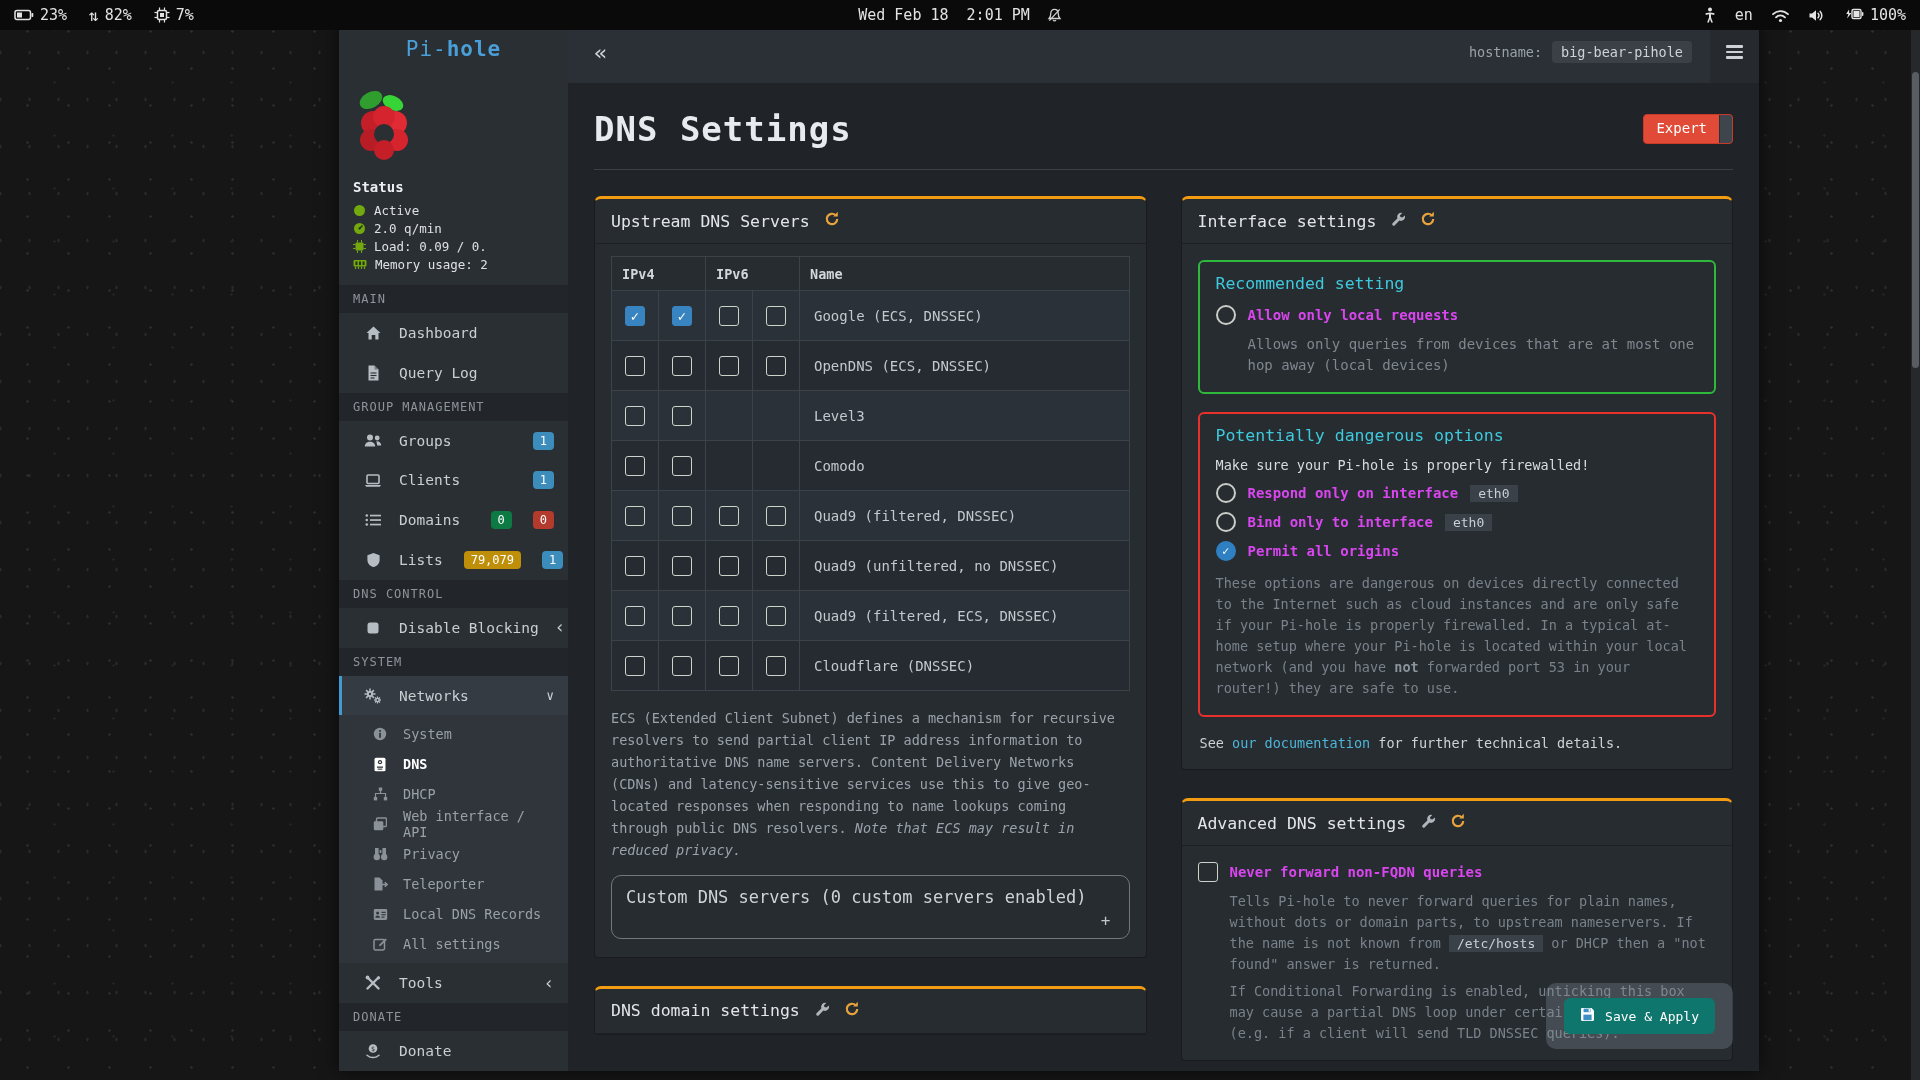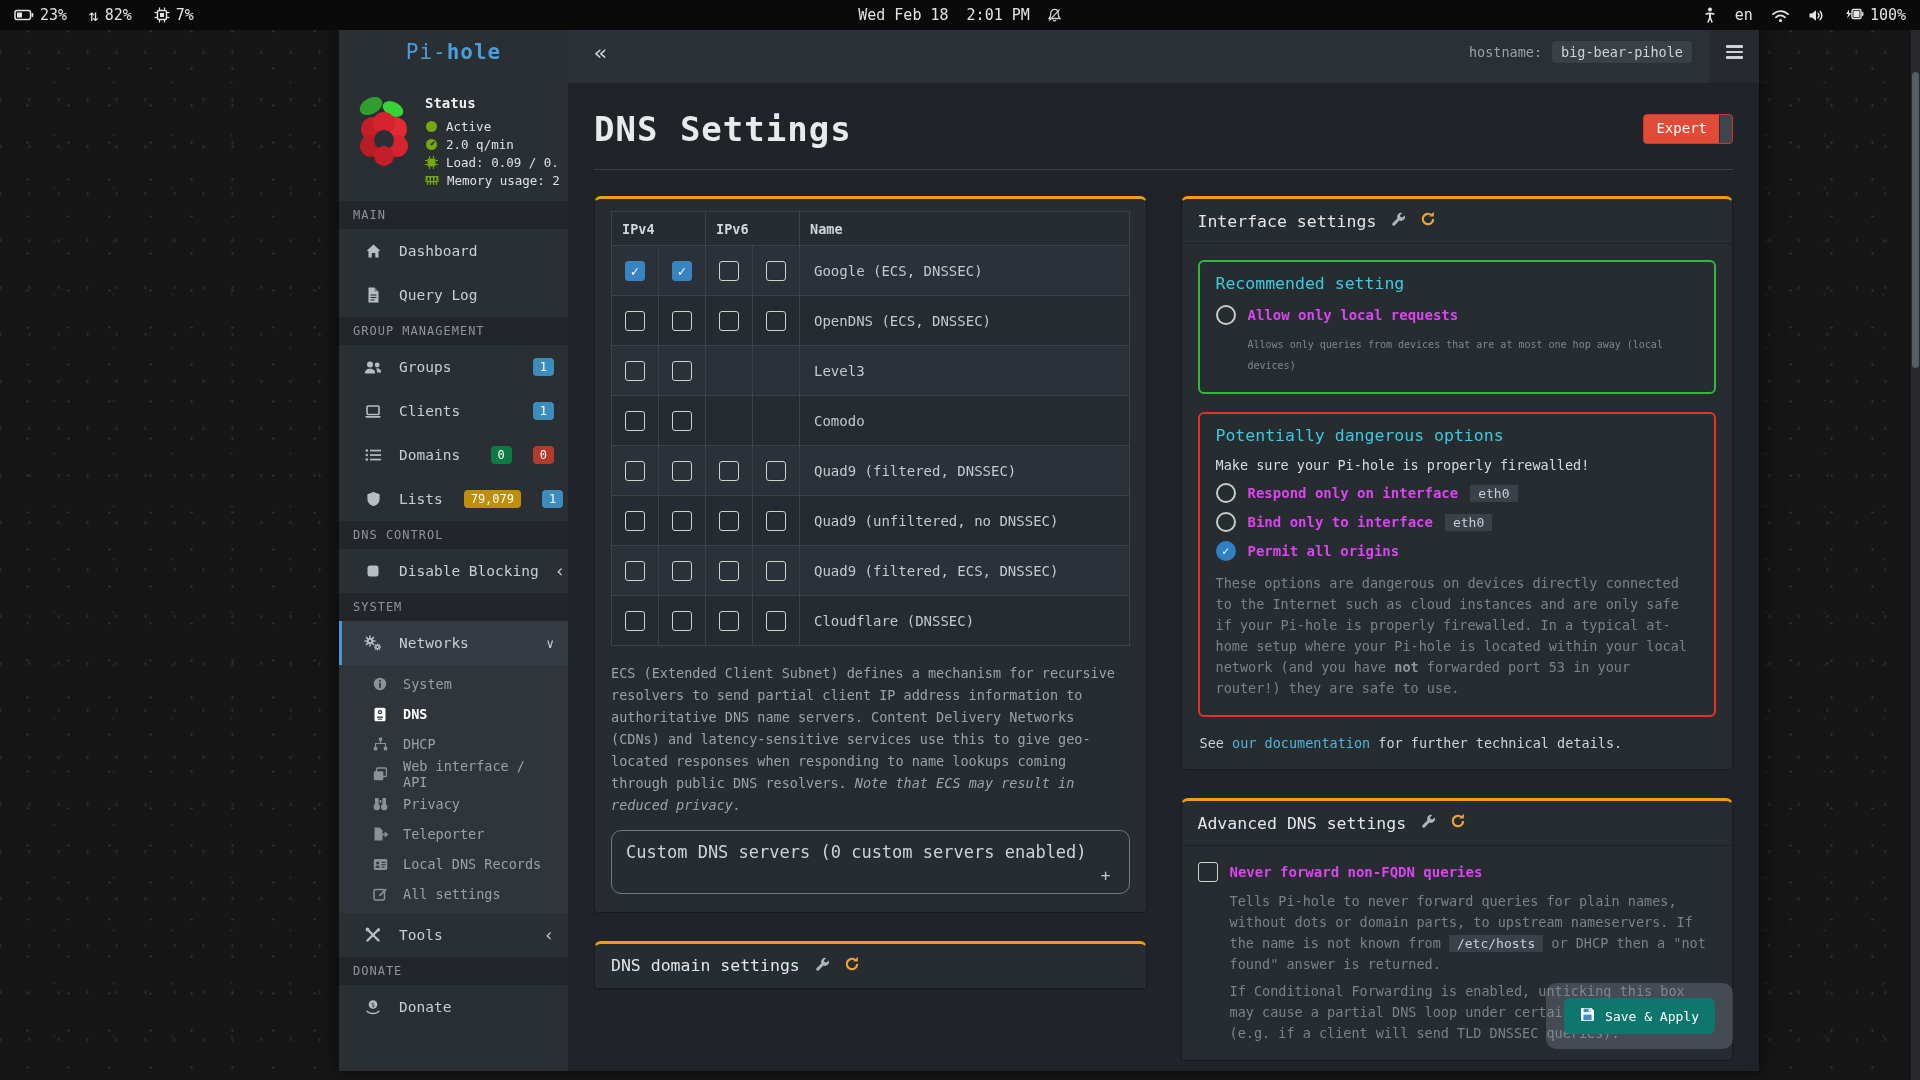--- a/index.html
+++ b/index.html
@@ -23,21 +23,21 @@
   .os-center { position:absolute; left:0; right:0; display:flex; justify-content:center; align-items:center; gap:17px; pointer-events:none; }
   .os-center span { white-space:pre; }
   .os-right { margin-left:auto; display:flex; align-items:center; gap:18px; margin-right:14px; }
   .os-bar svg { display:block; }
   
   .window { position:absolute; left:339px; top:21px; width:1420px; height:1050px; display:flex; box-shadow:0 0 18px rgba(0,0,0,.6); }
   
   .sidebar { width:229px; background:#2a2f34; flex:none; overflow:hidden; display:flex; flex-direction:column; }
   .logo { height:62px; display:flex; align-items:center; justify-content:center; font-size:21px; color:#4a9fd8; letter-spacing:1px; }
   .logo b { font-weight:bold; }
-  .status-block { display:flex; padding:10px 4px 12px 14px; gap:10px; }
+  .status-block { display:flex; padding:10px 4px 12px 14px; gap:10px;flex-direction:column; }
   .berry { flex:none; }
   .status-lines { overflow:hidden; white-space:nowrap; }
   .status-title { font-weight:bold; font-size:14px; color:#eceff1; margin:2px 0 6px; }
   .s-line { display:flex; align-items:center; gap:8px; font-size:12.5px; color:#dde1e5; height:18px; }
   .s-line svg { flex:none; }
   .sec-hdr { background:#22262a; color:#8d949b; font-size:12px; padding:7px 14px; letter-spacing:1px; }
   .s-item { height:44px; display:flex; align-items:center; gap:16px; padding:0 14px 0 24px; color:#c9ced3; font-size:14.5px; cursor:pointer; }
   .s-item .s-ico { width:20px; display:flex; justify-content:center; color:#b6bdc3; flex:none; }
   .s-item .s-label { flex:1; white-space:nowrap; }
   .s-item.active { background:#343b42; box-shadow:inset 3px 0 0 #3f9bd0; }
@@ -93,21 +93,21 @@
   .p-body { padding:16px; }
   .opt-box { border:2px solid; border-radius:6px; padding:12px 16px 16px; }
   .opt-box.green { border-color:#2eb83c; margin-bottom:18px; }
   .opt-box.red { border-color:#e8312a; }
   .opt-box h3 { color:#3ec9dd; font-size:16.5px; font-weight:400; margin-bottom:12px; }
   .opt { display:flex; align-items:center; gap:12px; margin:9px 0; }
   .radio { width:20px; height:20px; border:2px solid #c8cdc8; border-radius:50%; flex:none; cursor:pointer; display:inline-flex; align-items:center; justify-content:center; }
   .radio.checked { background:#2f80c3; border-color:#2f80c3; }
   .radio.checked::after { content:"✓"; color:#fff; font-size:12px; font-weight:bold; }
   .opt-label { font-weight:bold; color:#d946ef; font-size:14px; }
-  .opt-desc { color:#7f878f; font-size:10px; line-height:21px; margin:2px 0 0 32px; }
+  .opt-desc { color:#7f878f; font-size:14px; line-height:21px; margin:2px 0 0 32px; }
   .warn-line { color:#d7dce0; font-size:13.5px; margin:2px 0 10px; }
   code.pill { background:#3a4149; color:#c9cfd5; border-radius:0; padding:1px 8px; font-size:13px; font-family:inherit; }
   .note { color:#79828a; font-size:13.5px; line-height:21px; margin-top:12px; }
   .note b { color:#8b949c; }
   .docs { font-size:13.5px; color:#ced3d7; margin:18px 2px 2px; }
   .docs .link { color:#4db5d8; cursor:pointer; text-decoration:none; }
   
   .adv-desc { color:#79828a; font-size:13.5px; line-height:21px; margin:6px 0 0 32px; }
   
   .save-wrap { position:absolute; right:26px; bottom:22px; background:rgba(140,150,159,0.30); border-radius:10px; padding:15px 18px; z-index:10; }
@@ -523,20 +523,27 @@
         <div class="expert-btn">
           <span class="lbl">Expert</span>
           <span class="knob"></span>
         </div>
       </div>
 
       <div class="cols">
 
         <div class="col">
           <div class="panel">
+            <div class="p-head">
+              <span>Upstream DNS Servers</span>
+              <span class="refresh"><svg width="16" height="16" viewBox="0 0 16 16">
+                    <path d="M13.2 8a5.2 5.2 0 1 1-1.6-3.8" fill="none" stroke="currentColor" stroke-width="2.2"></path>
+                    <path d="M13.8 0.8v4.6H9.2z" fill="currentColor"></path>
+                  </svg></span>
+            </div>
             <table class="up">
               <colgroup>
                   <col class="cbc">
                   <col class="cbc">
                   <col class="cbc">
                   <col class="cbc">
                   <col>
                 </colgroup>
               <thead>
                 <tr>

